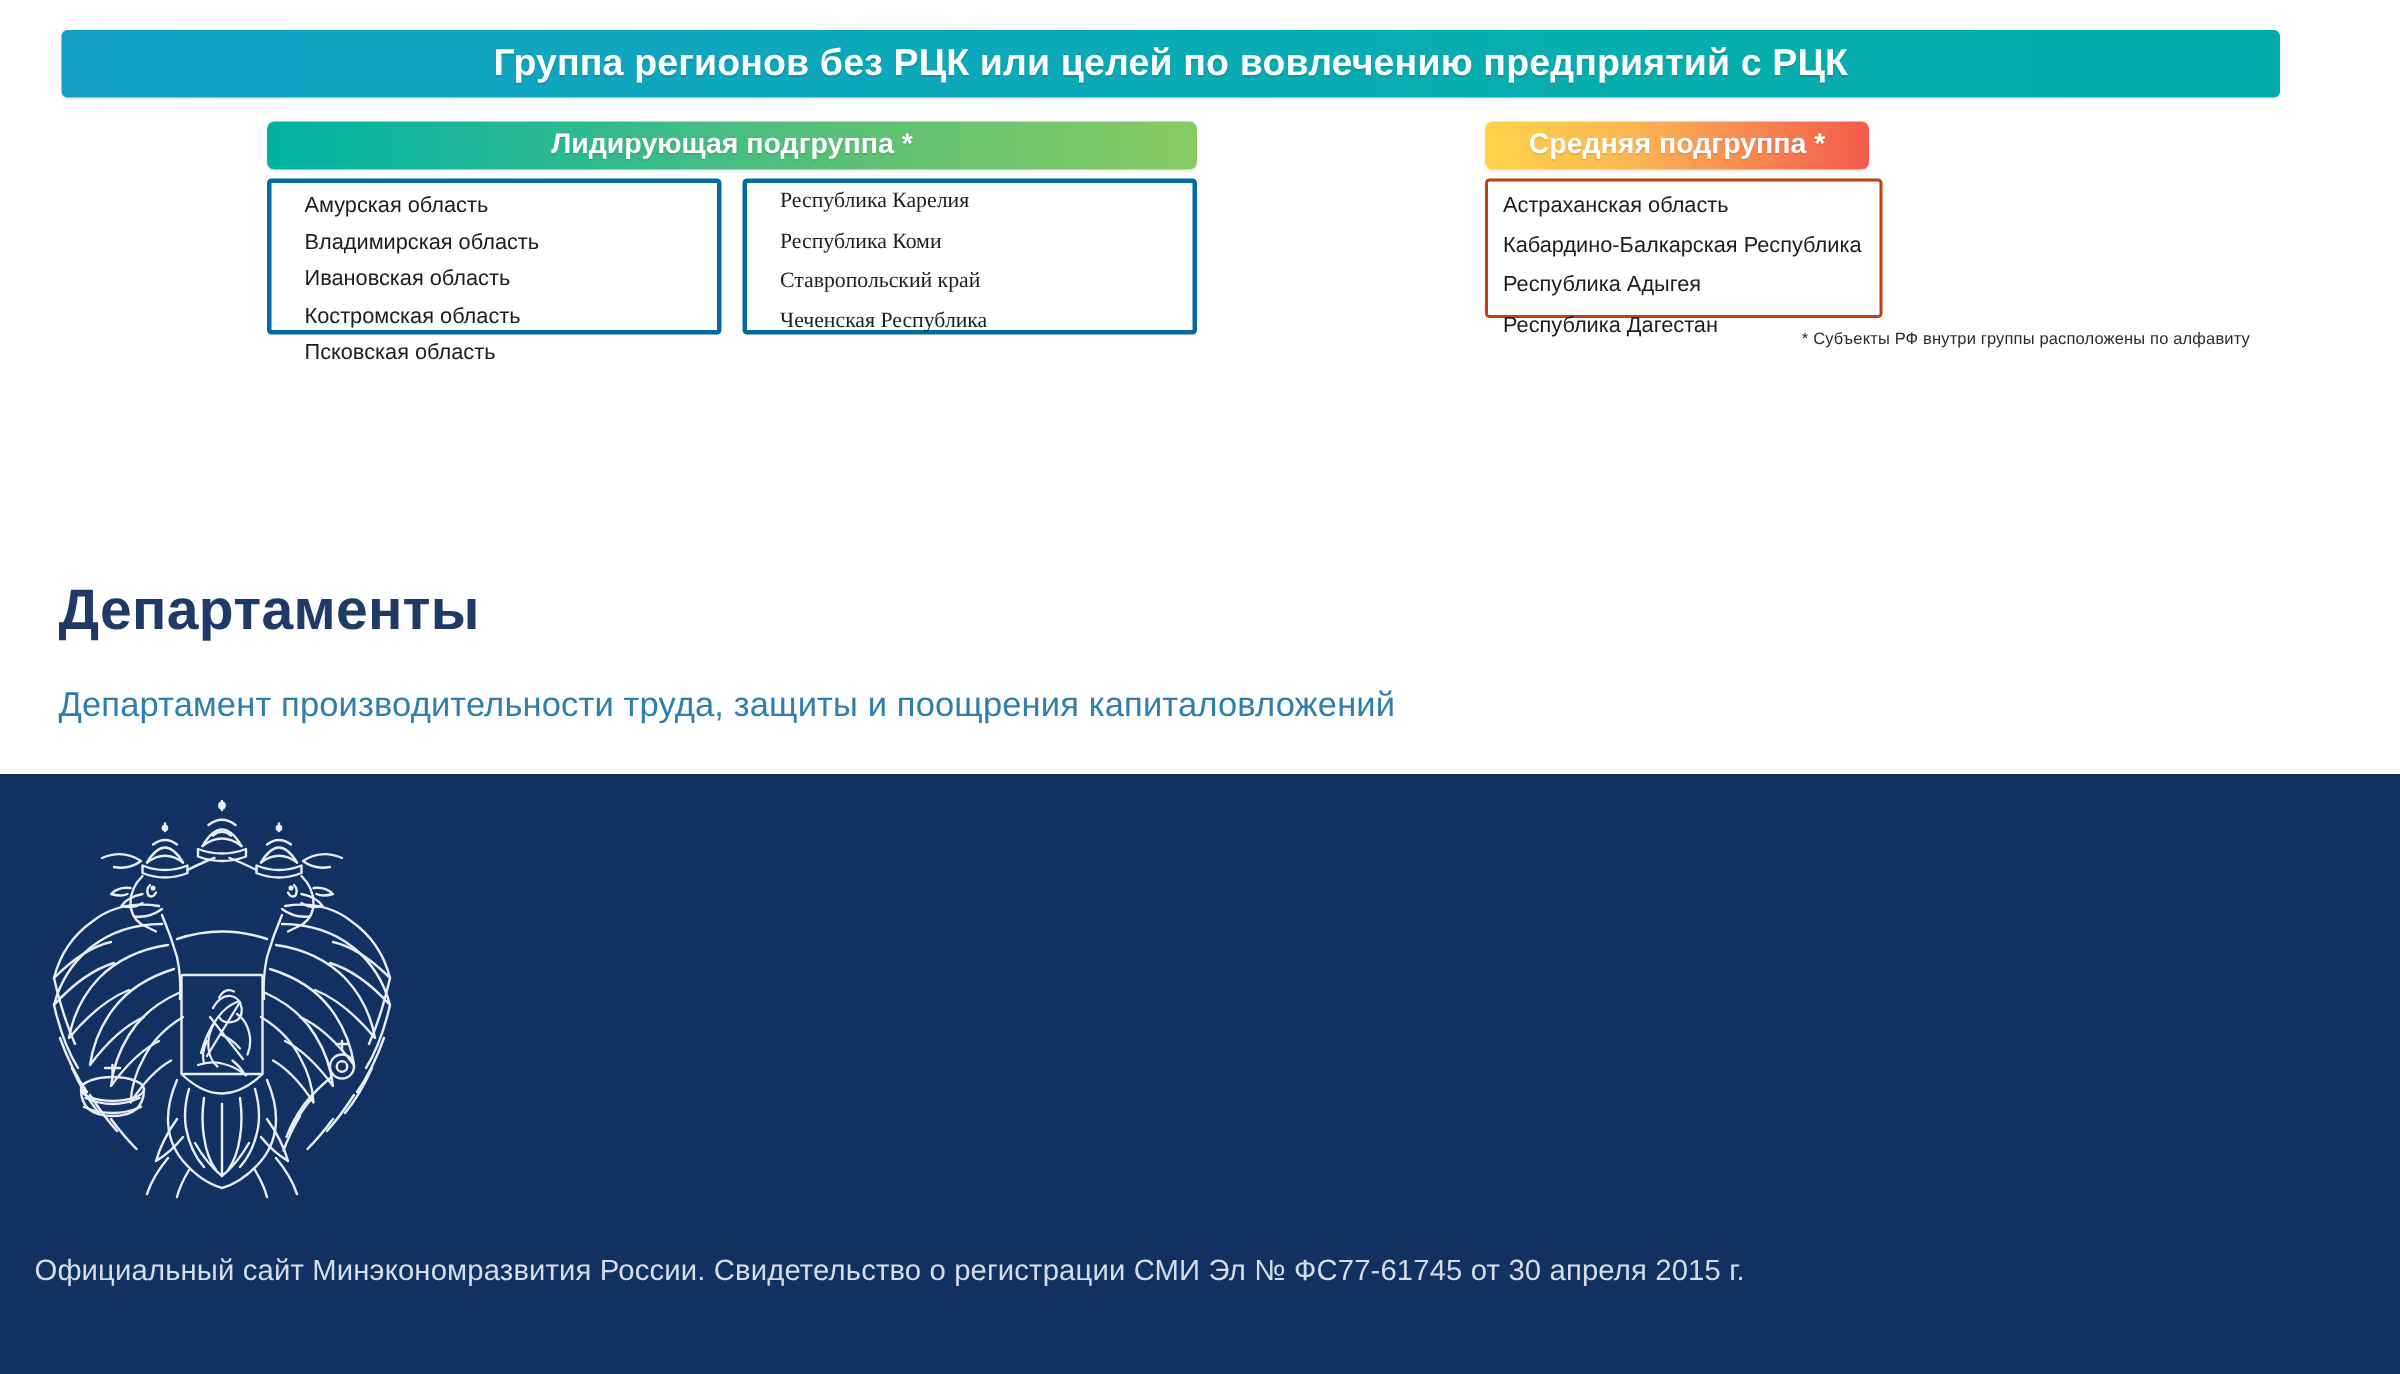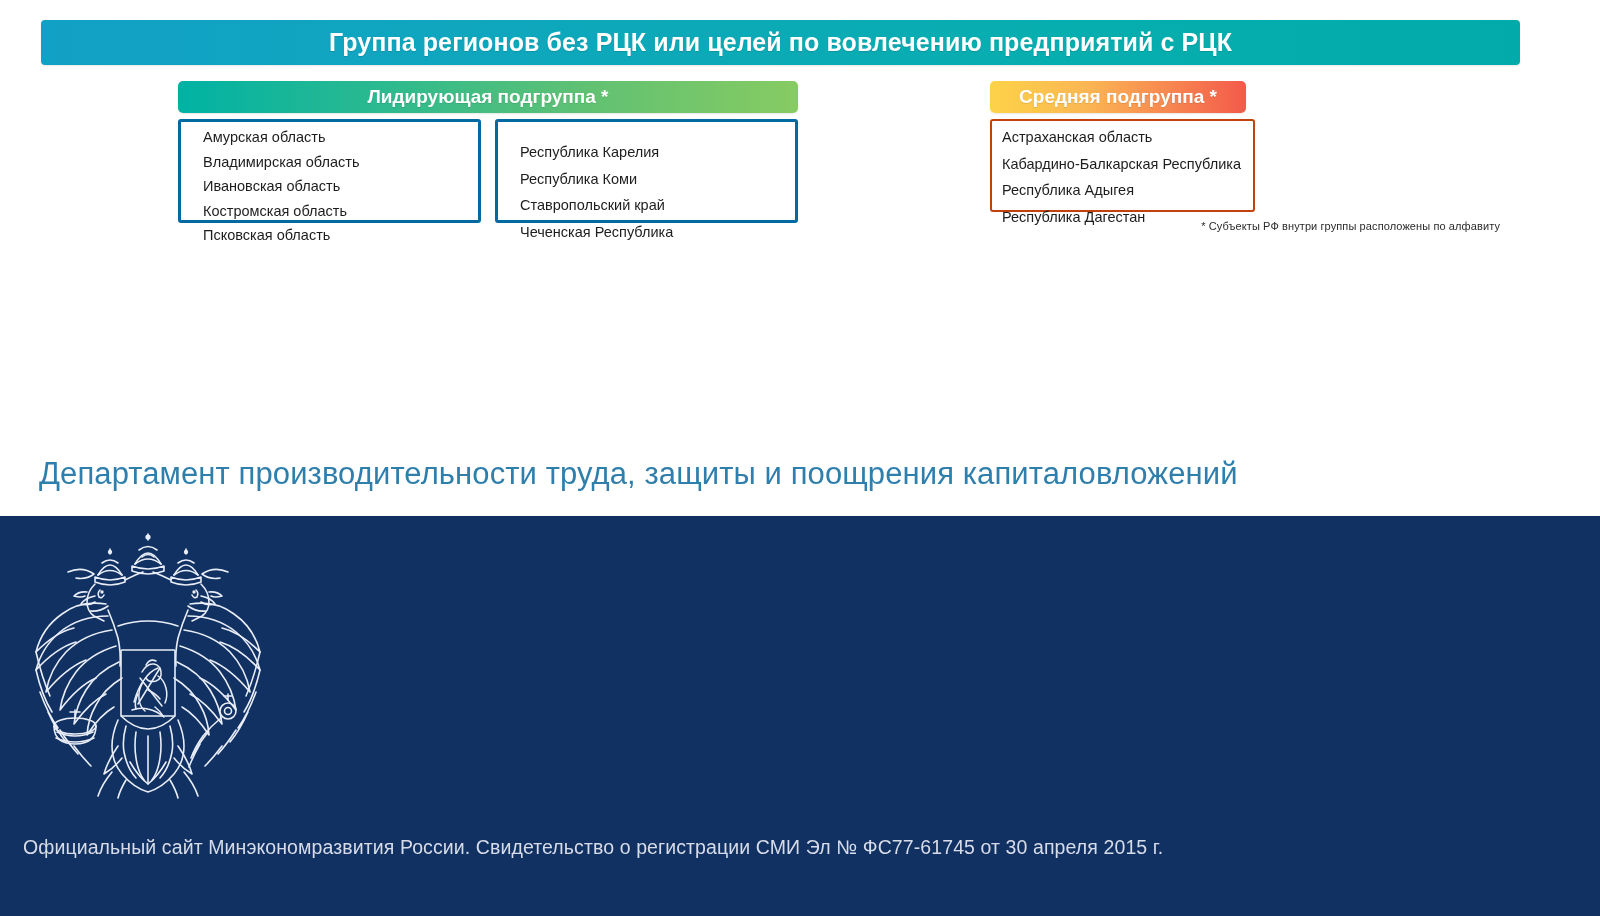--- a/index.html
+++ b/index.html
@@ -134,21 +134,21 @@
     top: 104px;
     font-size: 38px;
     font-weight: bold;
     color: #1f3a66;
     letter-spacing: 0.2px;
   }
   .dept-link {
     position: absolute;
     left: 39px;
     top: 206px;
-    font-size: 31px;
+    font-size: 23px;
     color: #2f7fad;
     text-decoration: none;
     letter-spacing: 0.1px;
     cursor: pointer;
   }
 
   
   #footer {
     position: absolute;
     left: 0;
@@ -193,21 +193,21 @@
       <span class="subgroup-header-text">Лидирующая подгруппа *</span>
     </div>
     <div class="subgroup-cols">
       <div class="region-box tight" style="width:305px; height:104px;">
         <div class="region-item">Амурская область</div>
         <div class="region-item">Владимирская область</div>
         <div class="region-item">Ивановская область</div>
         <div class="region-item">Костромская область</div>
         <div class="region-item">Псковская область</div>
       </div>
-      <div class="region-box spaced" style="width:305px; height:104px; padding-top:23px;">
+      <div class="region-box spaced" style="width:305px; height:104px; padding-top:5px;font-family:Liberation Serif, serif;">
         <div class="region-item">Республика Карелия</div>
         <div class="region-item">Республика Коми</div>
         <div class="region-item">Ставропольский край</div>
         <div class="region-item">Чеченская Республика</div>
       </div>
     </div>
   </div>
 
   <div class="subgroup subgroup-middle" style="left:990px; top:81px; width:256px;">
     <div class="subgroup-header">
@@ -220,20 +220,21 @@
         <div class="region-item" style="padding-left:10px;">Республика Адыгея</div>
         <div class="region-item" style="padding-left:10px;">Республика Дагестан</div>
       </div>
     </div>
   </div>
 
   <div class="footnote">* Субъекты РФ внутри группы расположены по алфавиту</div>
 </section>
 
 <section id="departments">
+  <h2 class="dept-heading">Департаменты</h2>
   <a class="dept-link" href="#">Департамент производительности труда, защиты и поощрения капиталовложений</a>
 </section>
 
 <footer id="footer">
 
   <div class="footer-emblem">
     <svg viewBox="0 0 252 272" xmlns="http://www.w3.org/2000/svg" fill="none" stroke="#e8edf7" stroke-width="1.6" stroke-linecap="round" stroke-linejoin="round">
 
       <g>
         <path d="M126 10 l0 -6"></path>

